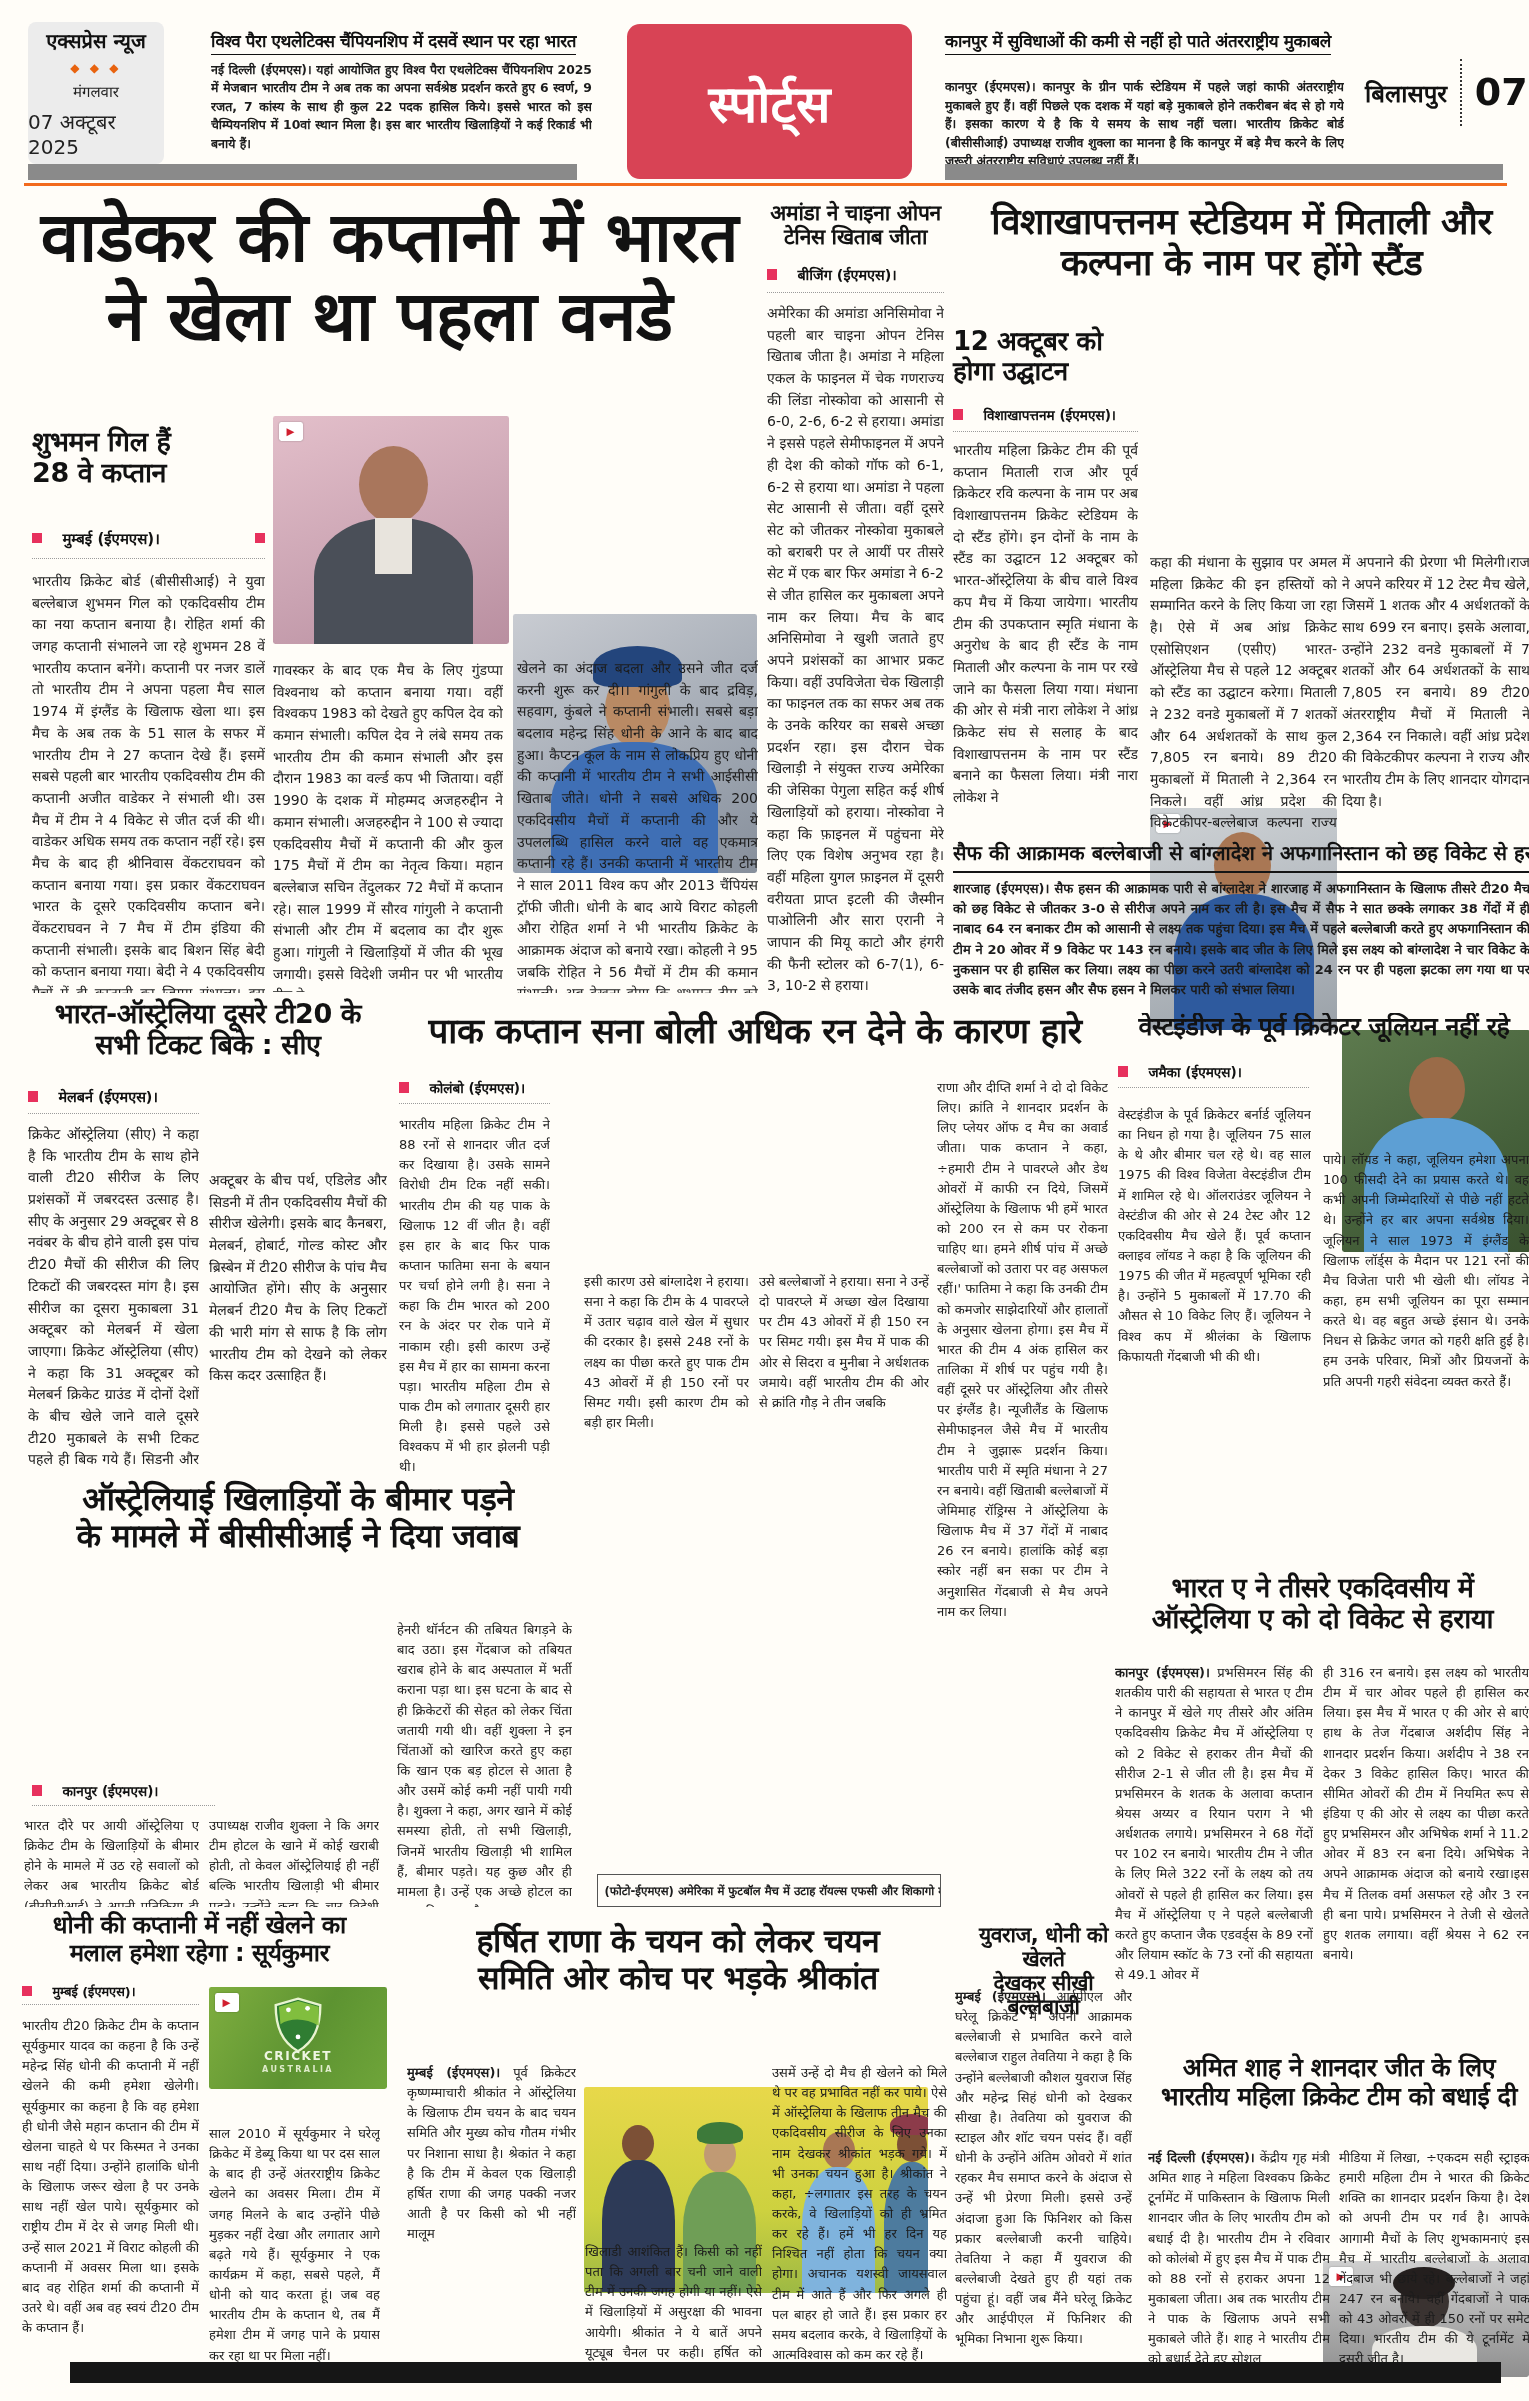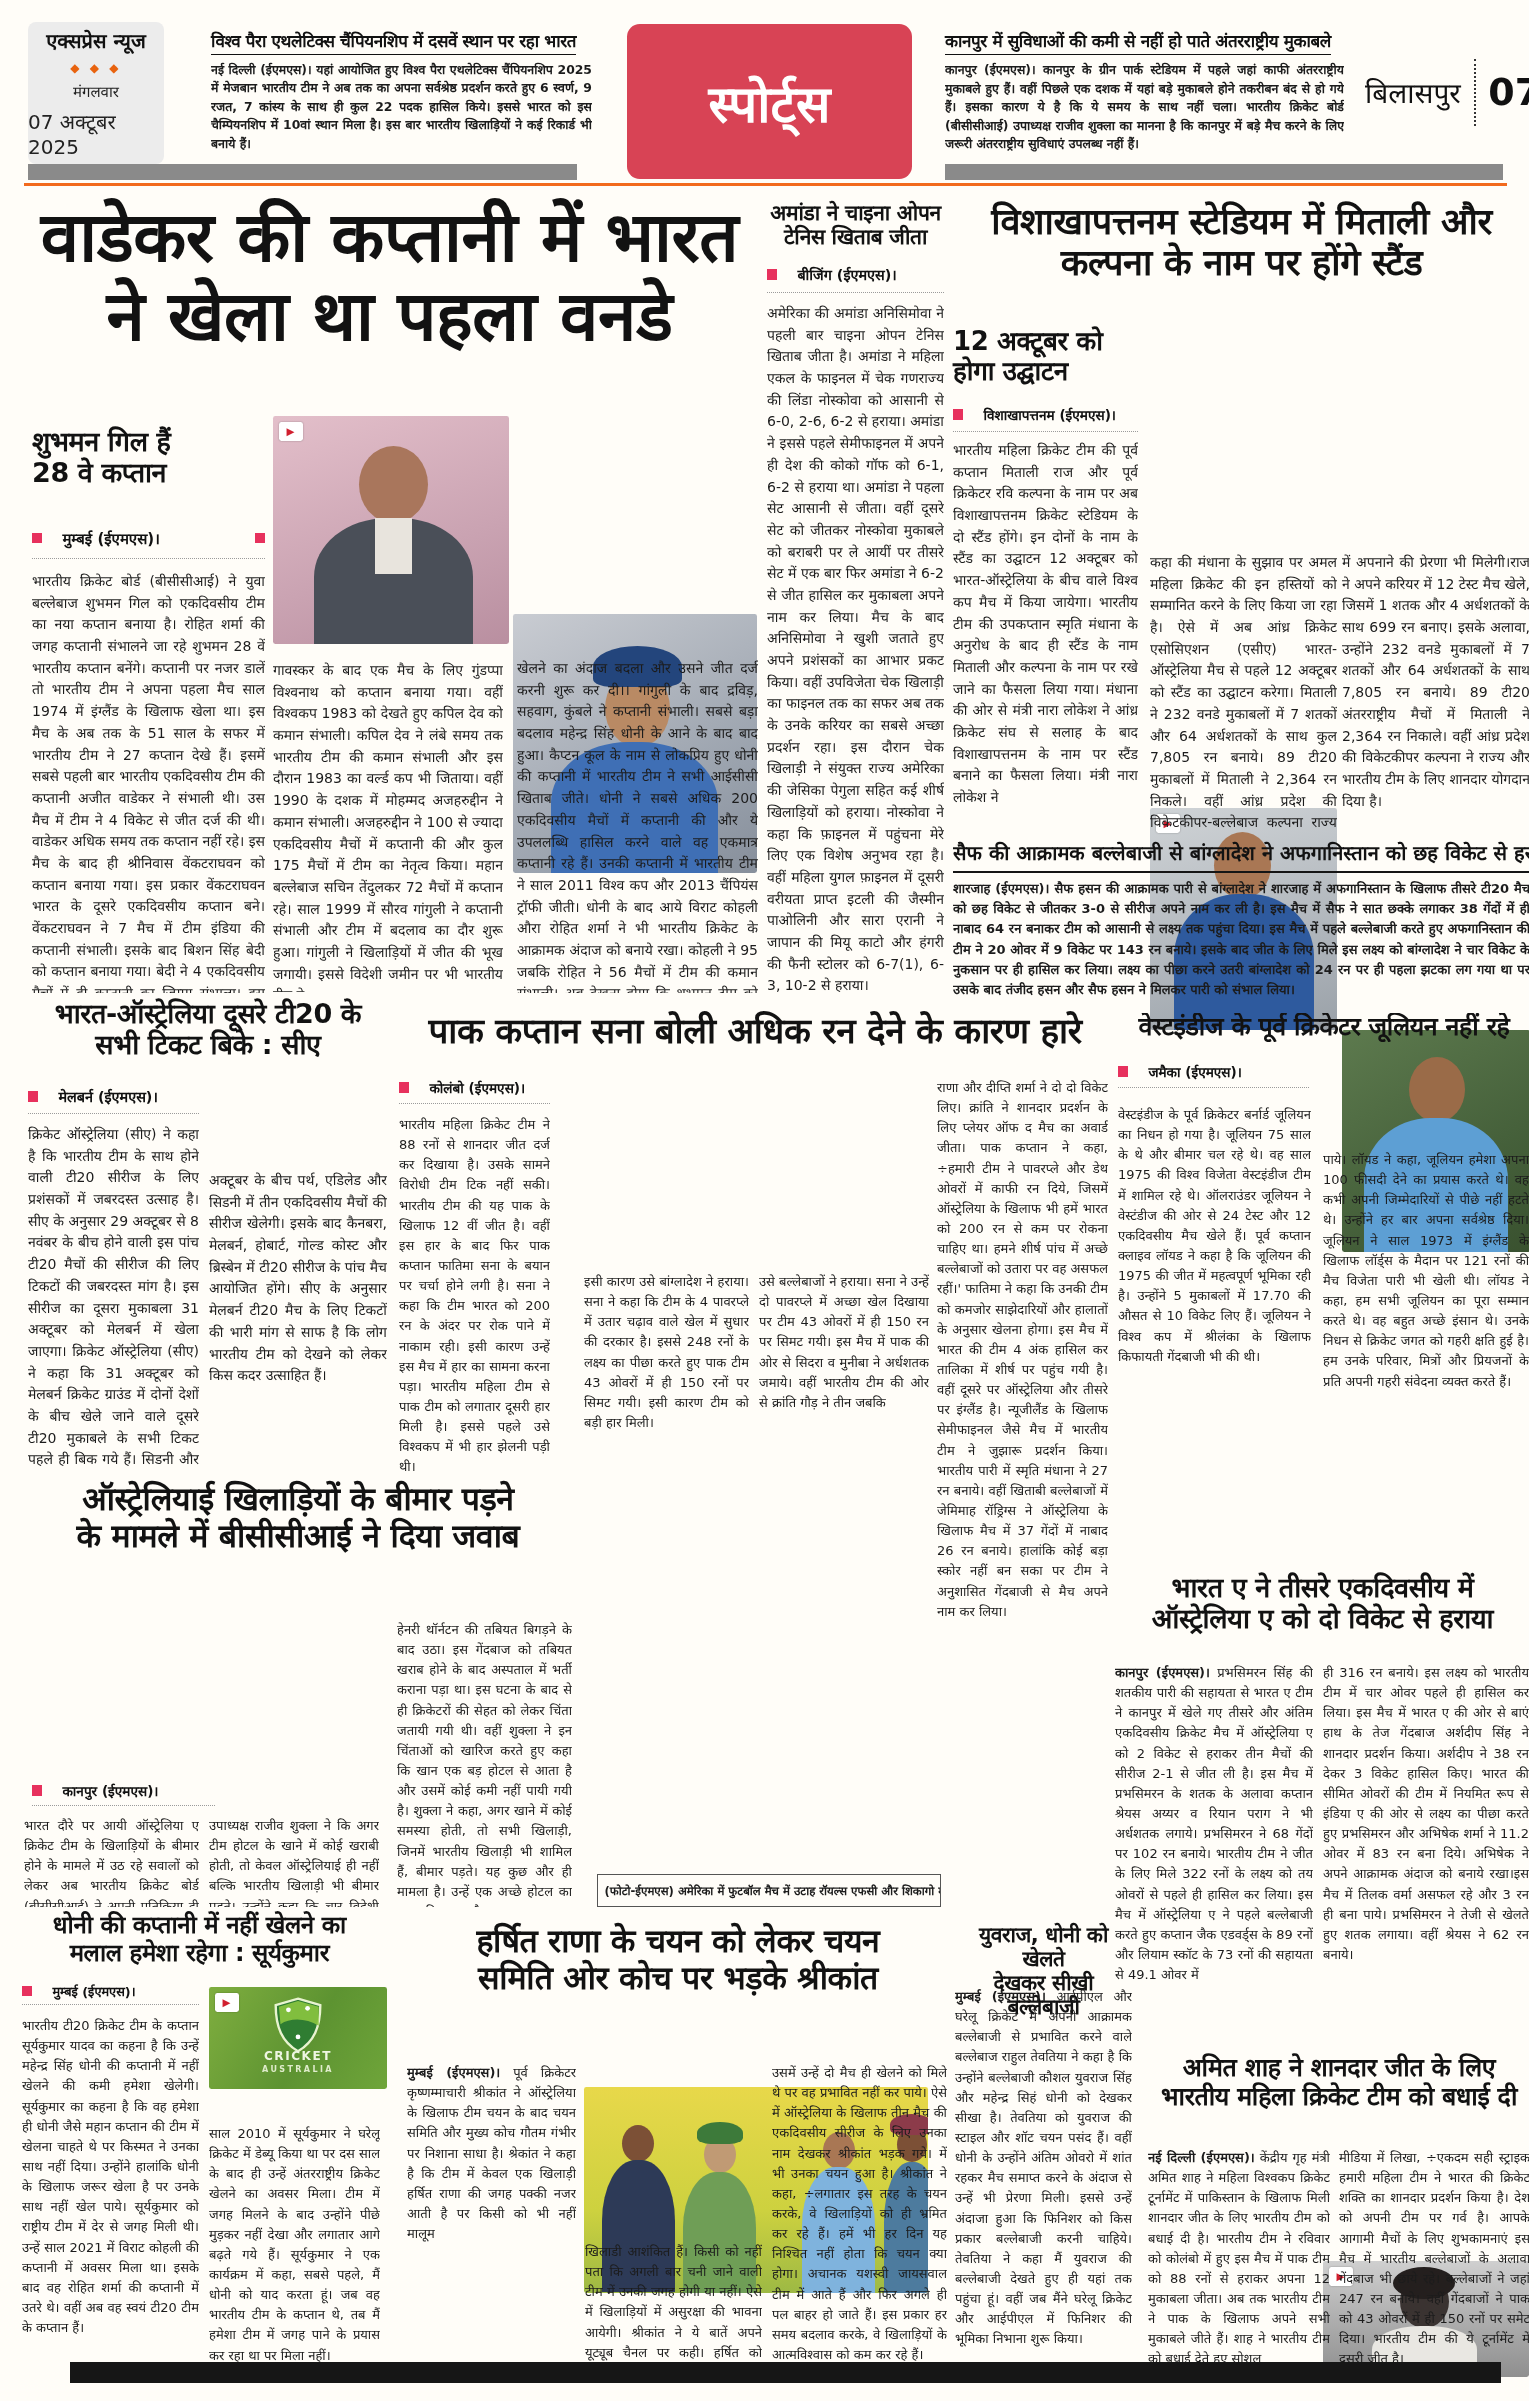--- a/index.html
+++ b/index.html
@@ -49,26 +49,26 @@
   <div class="abs" style="left:211px;top:32px;width:381px;height:134px">
     <div class="hl" style="font-size:17px;border-bottom:1.6px solid #111;display:inline-block;padding-bottom:2.4px;margin-bottom:5.6px">विश्व पैरा एथलेटिक्स चैंपियनशिप में दसवें स्थान पर रहा भारत</div>
     <div class="brief-body" style="height:102px">नई दिल्ली (ईएमएस)। यहां आयोजित हुए विश्व पैरा एथलेटिक्स चैंपियनशिप 2025 में मेजबान भारतीय टीम ने अब तक का अपना सर्वश्रेष्ठ प्रदर्शन करते हुए 6 स्वर्ण, 9 रजत, 7 कांस्य के साथ ही कुल 22 पदक हासिल किये। इससे भारत को इस चैम्पियनशिप में 10वां स्थान मिला है। इस बार भारतीय खिलाड़ियों ने कई रिकार्ड भी बनाये हैं।</div>
   </div>
 
   <div class="abs" style="left:627px;top:24px;width:285px;height:155px;background:var(--red);border-radius:12.8px;display:flex;align-items:center;justify-content:center">
     <div style="color:#fff;font-weight:800;font-size:51px">स्पोर्ट्स</div>
   </div>
 
   <div class="abs" style="left:945px;top:32px;width:399px;height:134px">
-    <div class="hl" style="font-size:17px;border-bottom:1.6px solid #111;display:inline-block;padding-bottom:2.4px;margin-bottom:6px">कानपुर में सुविधाओं की कमी से नहीं हो पाते अंतरराष्ट्रीय मुकाबले</div>
+    <div class="hl" style="font-size:17px;border-bottom:1.6px solid #111;display:inline-block;padding-bottom:2.4px;margin-bottom:23px">कानपुर में सुविधाओं की कमी से नहीं हो पाते अंतरराष्ट्रीय मुकाबले</div>
     <div class="brief-body" style="height:102px">कानपुर (ईएमएस)। कानपुर के ग्रीन पार्क स्टेडियम में पहले जहां काफी अंतरराष्ट्रीय मुकाबले हुए हैं। वहीं पिछले एक दशक में यहां बड़े मुकाबले होने तकरीबन बंद से हो गये हैं। इसका कारण ये है कि ये समय के साथ नहीं चला। भारतीय क्रिकेट बोर्ड (बीसीसीआई) उपाध्यक्ष राजीव शुक्ला का मानना है कि कानपुर में बड़े मैच करने के लिए जरूरी अंतरराष्ट्रीय सुविधाएं उपलब्ध नहीं हैं।</div>
   </div>
 
   <div class="abs loc" style="left:1365px;top:56px;width:159px;height:72px">
-    <div style="font-size:28px;font-weight:400;color:#111">बिलासपुर</div>
+    <div style="font-size:24px;font-weight:700;color:#111">बिलासपुर</div>
     <div class="vd"></div>
     <div style="font-size:38px;font-weight:800;color:#111">07</div>
   </div>
 
   <div class="abs graybar" style="left:28px;top:164px;width:549px;height:16px"></div>
   <div class="abs graybar" style="left:945px;top:164px;width:558px;height:16px"></div>
   <div class="abs" style="left:24px;top:183px;width:1483px;height:3.2px;background:var(--orange)"></div>
 
   <div class="abs center" style="left:22px;top:198px;width:735px">
     <div class="hl nowrap" style="font-size:69px">वाडेकर की कप्तानी में भारत</div>

